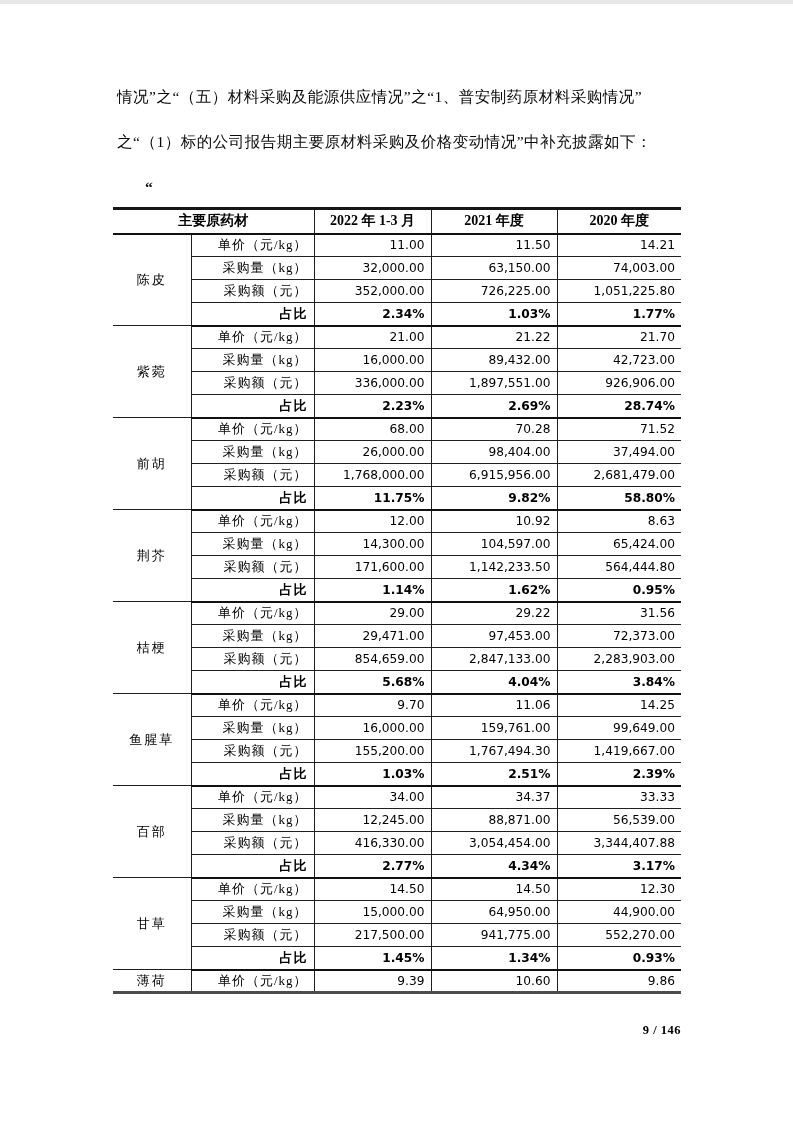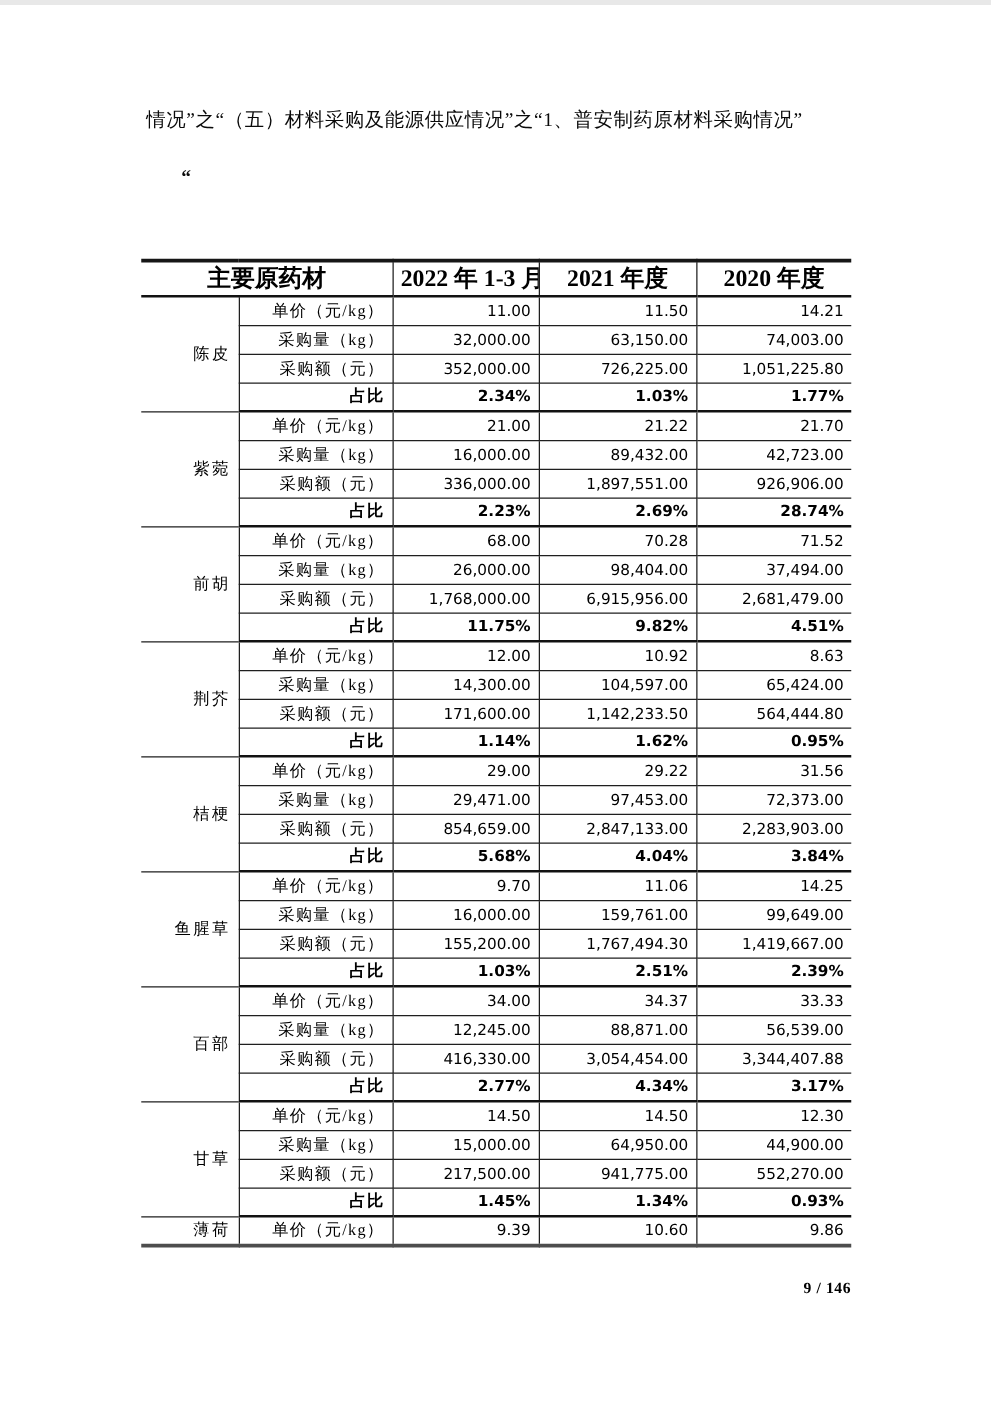--- a/index.html
+++ b/index.html
@@ -39,29 +39,29 @@
   }
   .ptable th, .ptable td {
     border: 1px solid #1f1f1f;
     padding: 0 6px;
     height: 23px;
     overflow: hidden;
     white-space: nowrap;
   }
   .ptable thead th {
     height: 25px;
-    font-size: 19px;
+    font-size: 14px;
     font-weight: bold;
     text-align: center;
     border-bottom: 2px solid #111;
   }
   .ptable th:first-child, .ptable .c-name { border-left: none; }
   .ptable th:last-child, .ptable .c-last { border-right: none; }
   .c-name {
-    text-align: right;
+    text-align: center;
     letter-spacing: 2px;
     border-bottom: 2px solid #111;
   }
   .c-label { text-align: right; letter-spacing: 1px; }
   .c-val {
     text-align: right;
     font-family: "DejaVu Sans", "Liberation Sans", sans-serif;
     font-size: 12.2px;
   }
   tr.ratio-row td { border-bottom: 2px solid #111; font-weight: bold; padding-left: 32px; }
@@ -74,20 +74,21 @@
     letter-spacing: 0.5px;
   }
 </style>
 </head>
 <body>
 
 <div class="page">
 
   <div class="intro">
     <div class="intro-line">情况”之“（五）材料采购及能源供应情况”之“1、普安制药原材料采购情况”</div>
+    <div class="intro-line">之“（1）标的公司报告期主要原材料采购及价格变动情况”中补充披露如下：</div>
     <div class="quote-line">“</div>
   </div>
 
   <table class="ptable">
     <colgroup>
       <col style="width:78px">
         <col style="width:123px">
         <col style="width:117px">
         <col style="width:126px">
         <col style="width:124px">
@@ -170,21 +171,21 @@
       <tr>
         <td class="c-label">采购额（元）</td>
         <td class="c-val">1,768,000.00</td>
         <td class="c-val">6,915,956.00</td>
         <td class="c-val c-last">2,681,479.00</td>
       </tr>
       <tr class="ratio-row">
         <td class="c-label">占比</td>
         <td class="c-val">11.75%</td>
         <td class="c-val">9.82%</td>
-        <td class="c-val c-last">4.51%</td>
+        <td class="c-val c-last">58.80%</td>
       </tr>
 
       <tr>
         <td class="c-name" rowspan="4">荆芥</td>
         <td class="c-label">单价（元/kg）</td>
         <td class="c-val">12.00</td>
         <td class="c-val">10.92</td>
         <td class="c-val c-last">8.63</td>
       </tr>
       <tr>

